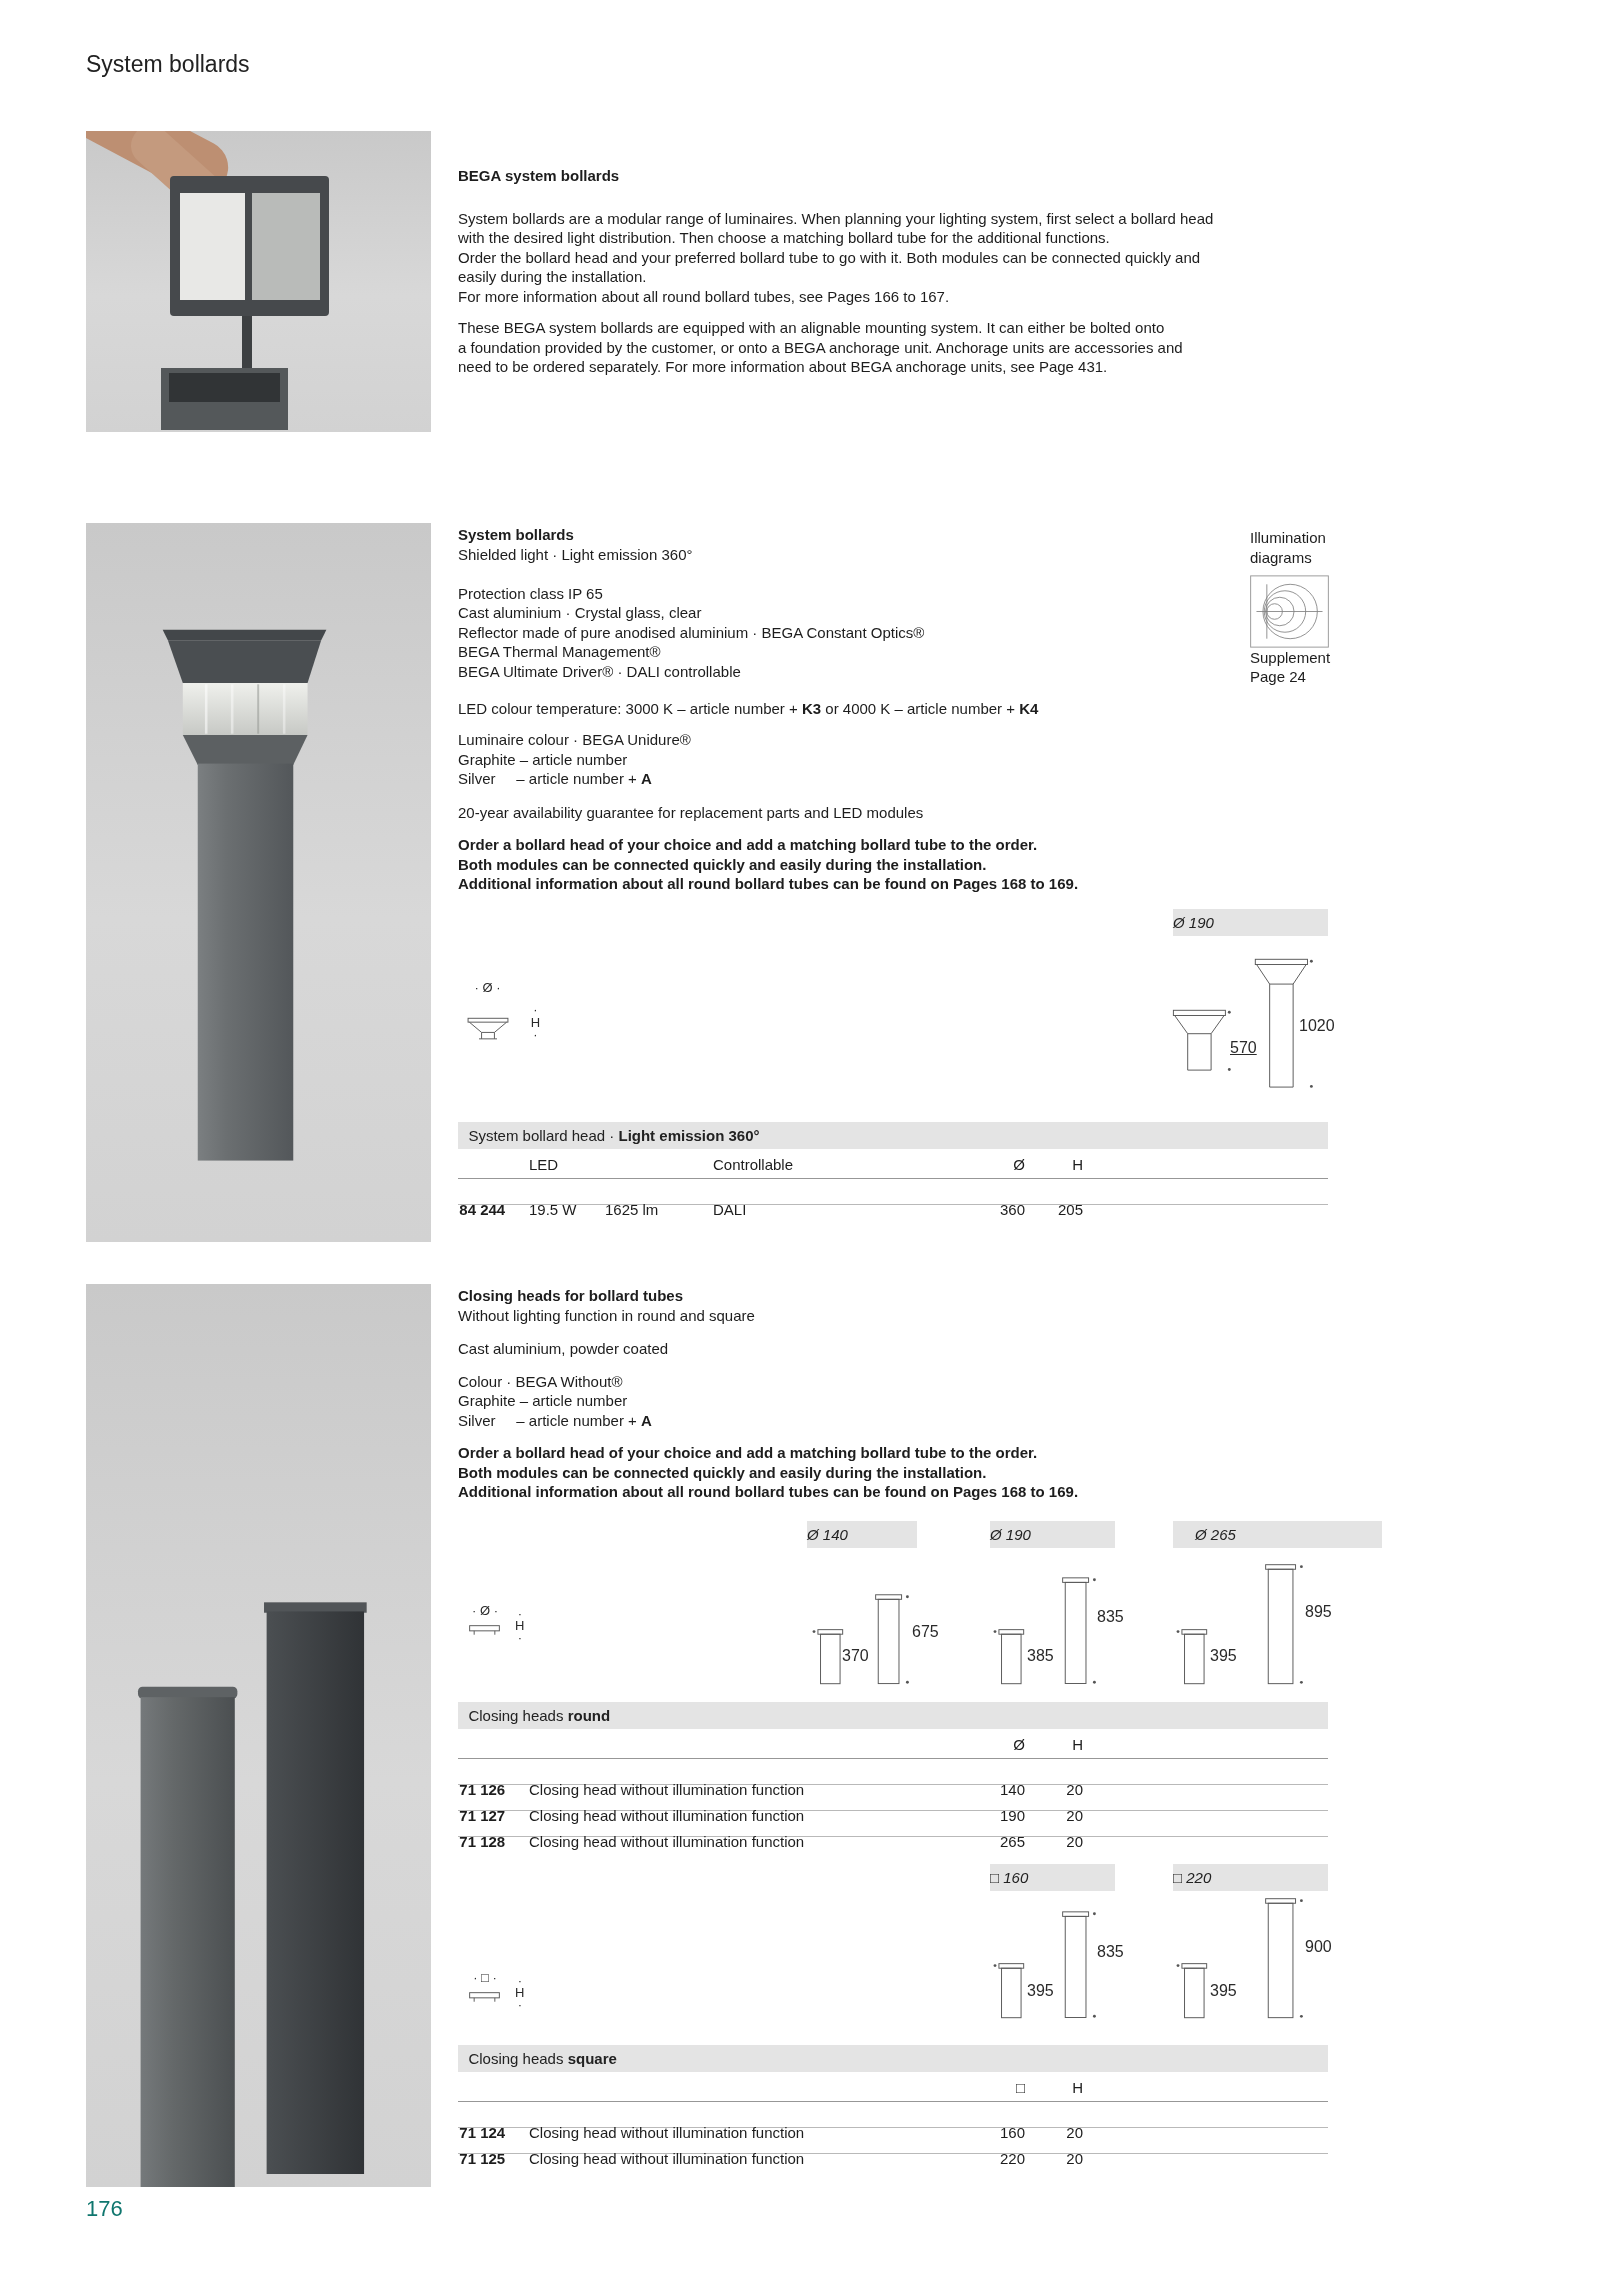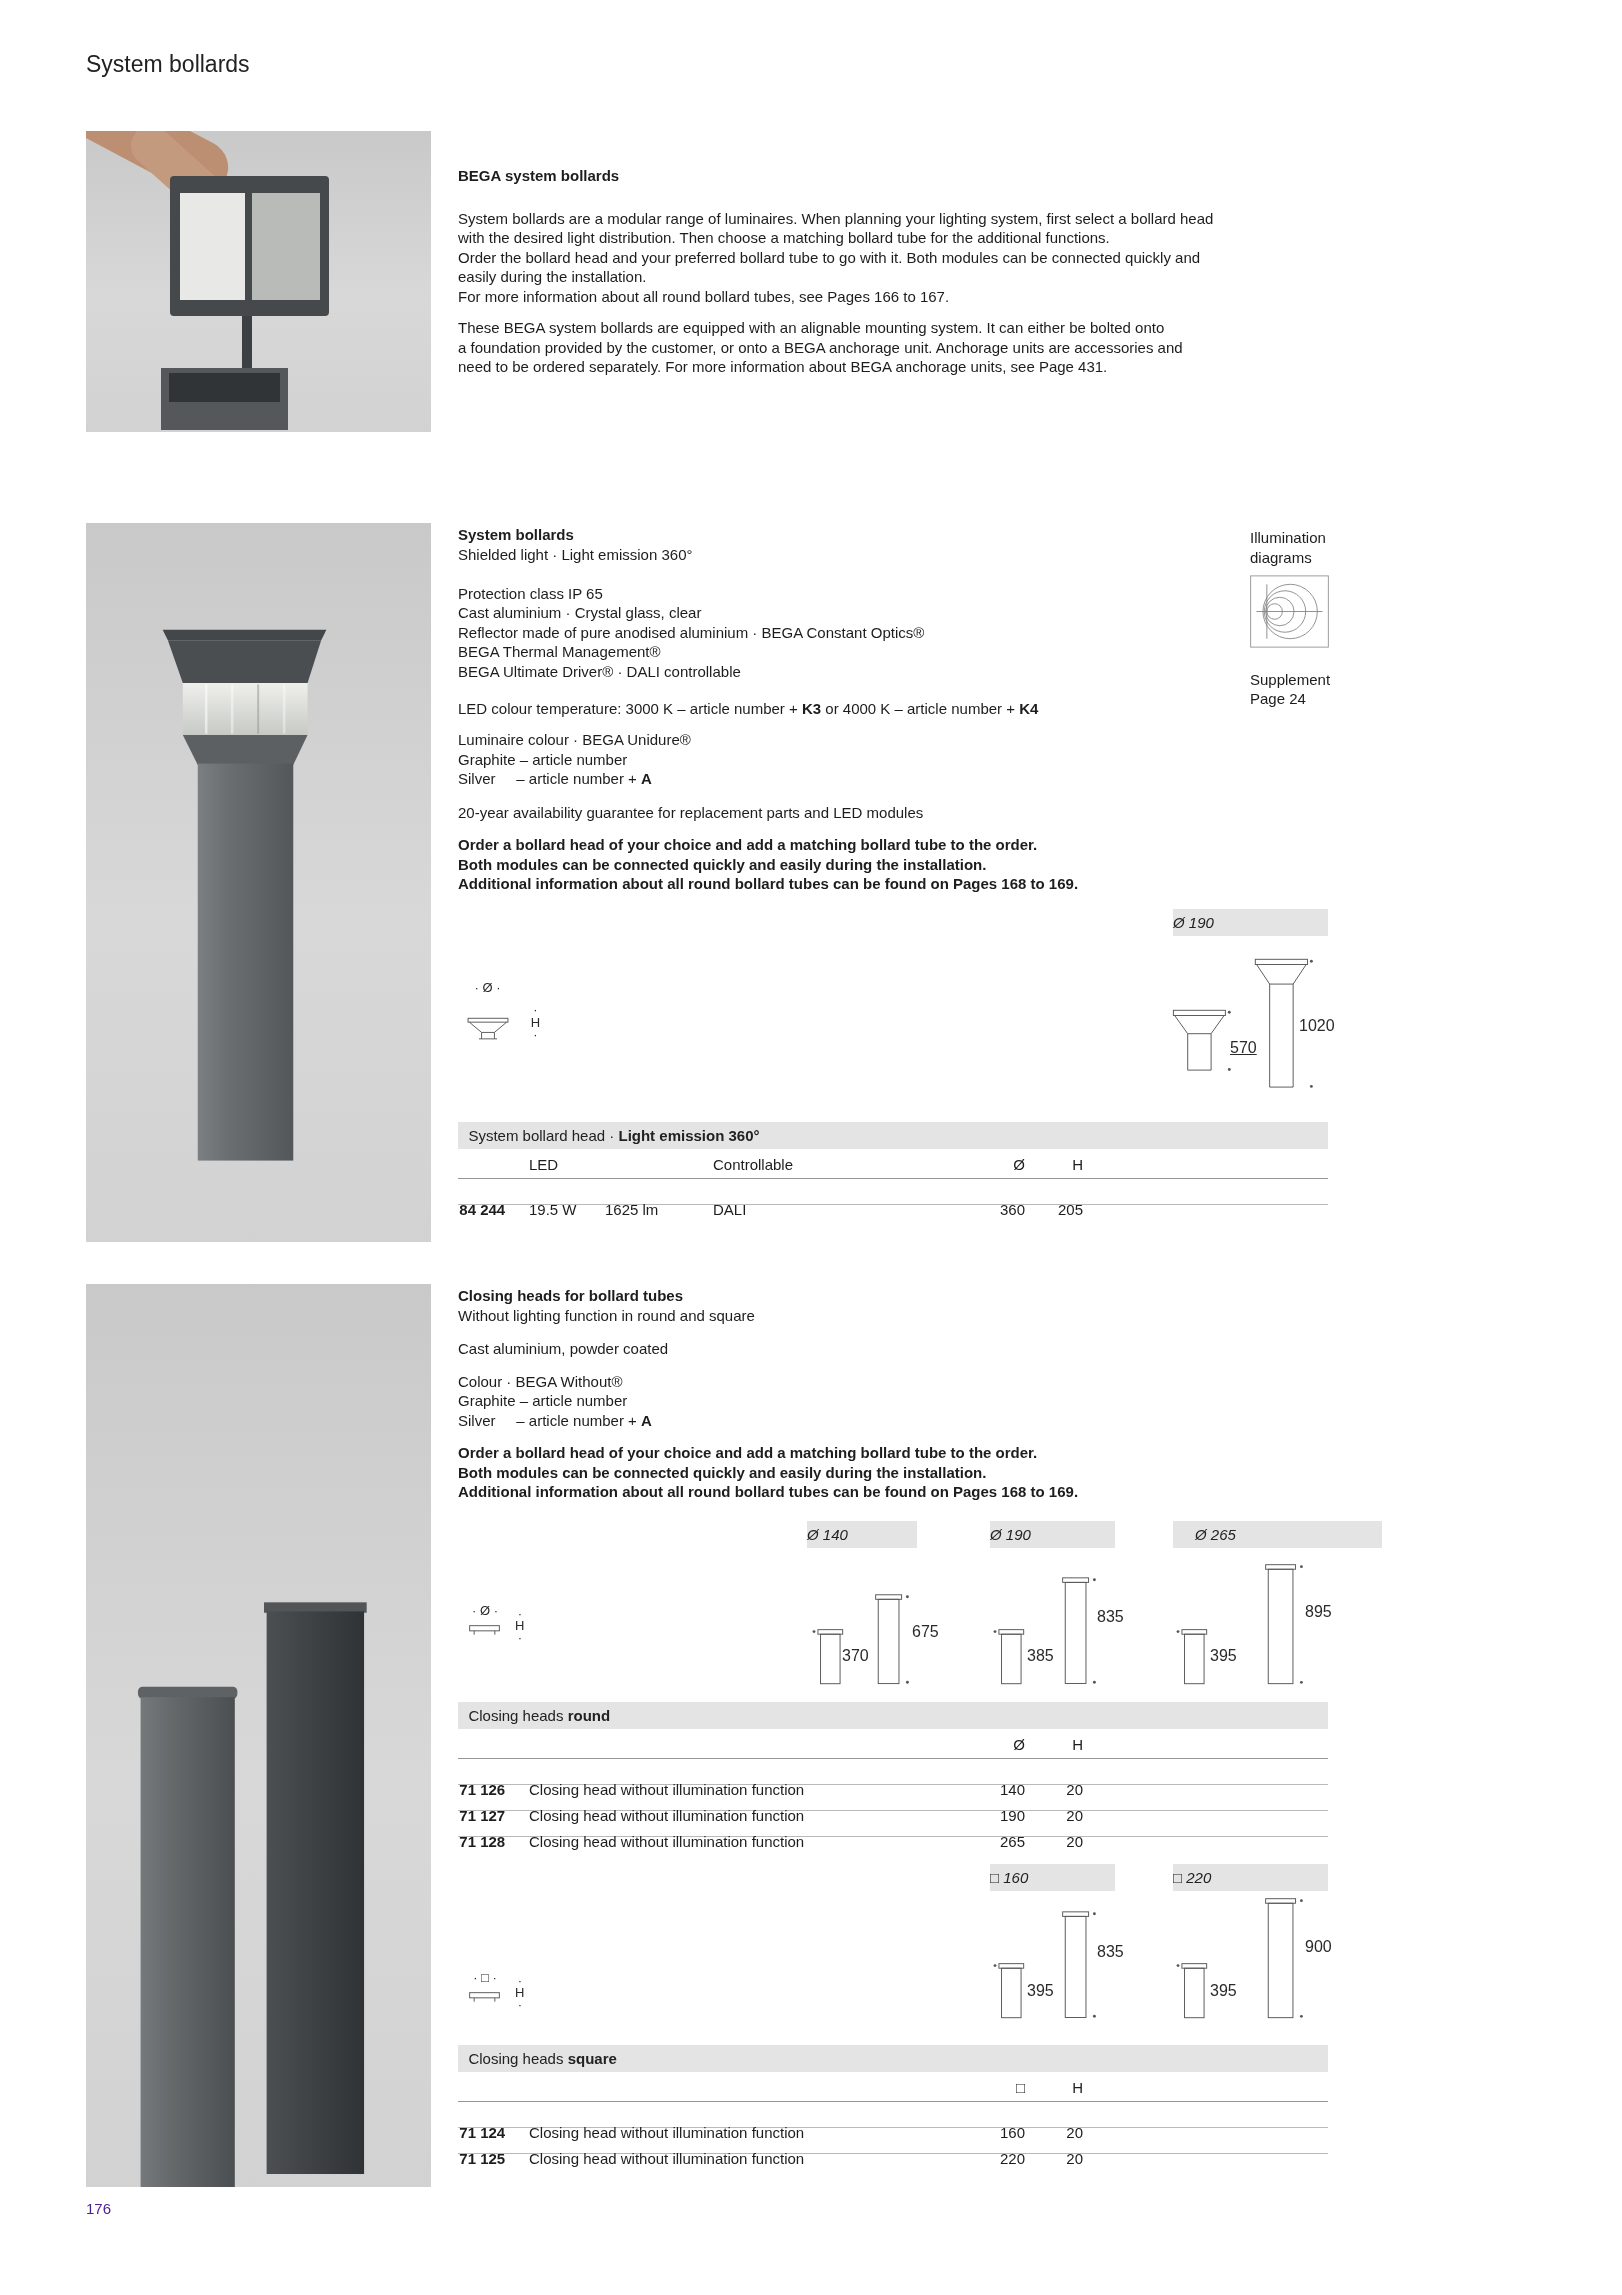--- a/index.html
+++ b/index.html
@@ -20,21 +20,21 @@
   .trow > span {top:21px;}
   .c-article {left:1.3px;font-weight:bold;}
   .c-desc {left:71px;}
   .c-lumen {left:147px;}
   .c-ctrl {left:255px;}
   .c-dia {left:489px;width:78px;text-align:right;}
   .c-h {left:573px;width:52px;text-align:right;}
   .dimlabel {position:absolute;font-size:16px;line-height:14.3px;color:#2a2a2a;white-space:nowrap;}
   .legend-dia {font-size:13px;line-height:14.3px;text-align:center;color:#2a2a2a;}
   .legend-h {font-size:13px;line-height:12.3px;text-align:center;color:#2a2a2a;}
-  .pgnum {font-size:15px;color:#4c1d95;}
+  .pgnum {font-size:22px;color:#0f766e;}
   .title {font-size:23px;line-height:26px;color:#222;}
   svg {display:block;}
 </style>
 </head>
 <body>
 
 <div class="page">
 
   <div class="abs title" style="left:86px;top:51px;">System bollards</div>
 
@@ -118,21 +118,21 @@
       <rect x="1" y="1" width="120" height="110" fill="#ffffff" stroke="#9a9a9a" stroke-width="1.5"></rect>
       <g fill="none" stroke="#808080" stroke-width="1.3">
         <circle cx="38" cy="56" r="12"></circle>
         <circle cx="46" cy="56" r="22"></circle>
         <circle cx="54" cy="56" r="32"></circle>
         <circle cx="62" cy="56" r="42"></circle>
         <line x1="10" y1="56" x2="112" y2="56"></line>
         <line x1="26" y1="14" x2="26" y2="98"></line>
       </g>
     </svg>
-    <div class="pre" style="margin-top:22px;">Supplement
+    <div class="pre" style="margin-top:0;">Supplement
 Page 24</div>
   </div>
 
   <div class="abs graybar center" style="left:1173px;top:909px;width:155px;">
     <span>Ø 190</span>
   </div>
 
   <div class="abs" style="left:459px;top:981px;width:104px;height:78px;">
     <div class="legend-dia" style="position:absolute;left:0;top:0;width:57px;">· Ø ·</div>
     <svg style="position:absolute;left:8.4px;top:36px;" width="42" height="27" viewBox="0 0 64 42">

